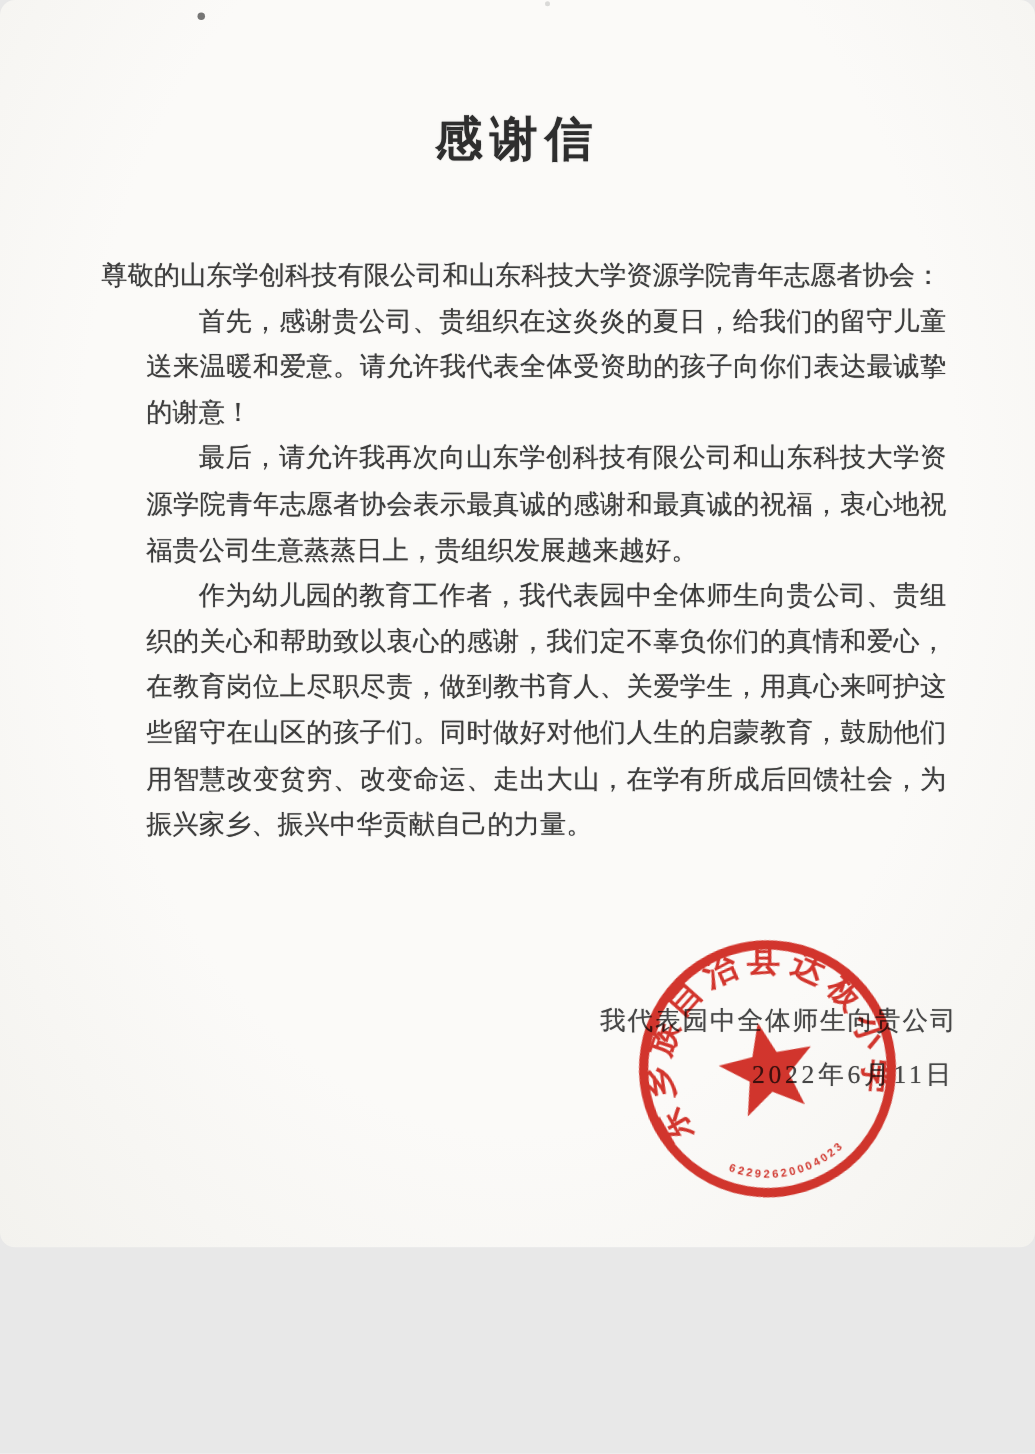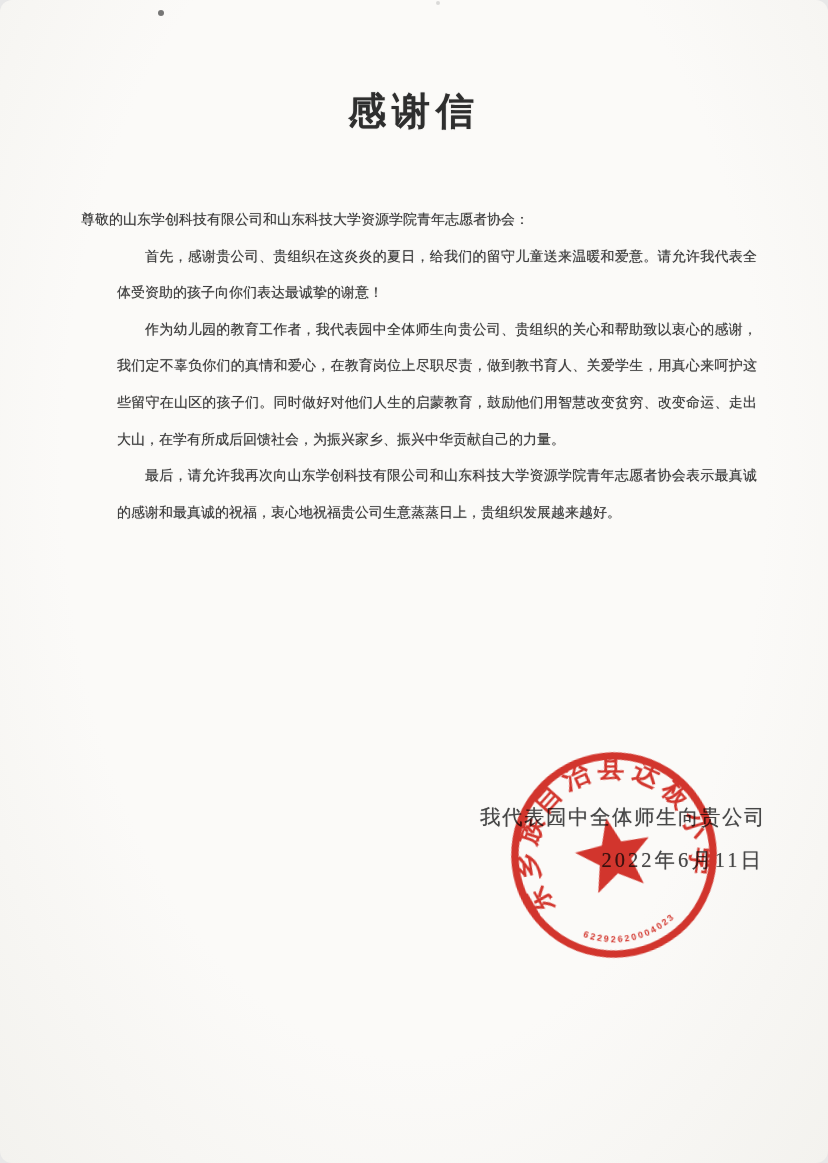--- a/index.html
+++ b/index.html
@@ -1,37 +1,37 @@
 <!DOCTYPE html>
 <html><head>
 <meta charset="utf-8">
 <style>
   html,body { margin:0; padding:0; background:#e8e8e8; }
   .page {
     position:relative;
-    width:828px; height:1163px;
+    width:828px; height:998px;
     margin:0 auto;
     background:#f9f8f5;
     background-image: radial-gradient(ellipse at 50% 40%, #fbfaf8 60%, #f3f2ee 100%);
     overflow:hidden;
     font-family:"Liberation Serif","DejaVu Serif",serif;
     color:#3d3d3d;
     border-radius:12px;
   }
   .doc-title {
     position:absolute; top:86px; left:0; width:100%;
     text-align:center;
     font-family:"Liberation Sans","DejaVu Sans",sans-serif;
     font-size:38px; font-weight:700; letter-spacing:6px;
     color:#2e2e2e;
     text-shadow:0 0 1px rgba(46,46,46,.55);
   }
   .letter-body {
     position:absolute; top:202px; left:81px; width:676px;
-    font-size:14px; line-height:36.6px;
+    font-size:21px; line-height:36.6px;
     text-align:justify;
     color:#3d3d3d;
     text-shadow:0 0 .8px rgba(61,61,61,.6);
   }
   .letter-body p { margin:0; }
   .letter-body p.para { text-indent:2em;margin-left:36px; }
   .sign-block {
     position:absolute; top:796px; right:62px;
     text-align:right;
     font-size:20.5px; line-height:43px;
@@ -67,22 +67,22 @@
 
   <div class="speck s1"></div>
   <div class="speck s2"></div>
   <div class="speck s3"></div>
 
   <div class="doc-title">感谢信</div>
 
   <div class="letter-body">
     <p class="salutation">尊敬的山东学创科技有限公司和山东科技大学资源学院青年志愿者协会：</p>
     <p class="para">首先，感谢贵公司、贵组织在这炎炎的夏日，给我们的留守儿童送来温暖和爱意。请允许我代表全体受资助的孩子向你们表达最诚挚的谢意！</p>
+    <p class="para">最后，请允许我再次向山东学创科技有限公司和山东科技大学资源学院青年志愿者协会表示最真诚的感谢和最真诚的祝福，衷心地祝福贵公司生意蒸蒸日上，贵组织发展越来越好。</p>
     <p class="para">作为幼儿园的教育工作者，我代表园中全体师生向贵公司、贵组织的关心和帮助致以衷心的感谢，我们定不辜负你们的真情和爱心，在教育岗位上尽职尽责，做到教书育人、关爱学生，用真心来呵护这些留守在山区的孩子们。同时做好对他们人生的启蒙教育，鼓励他们用智慧改变贫穷、改变命运、走出大山，在学有所成后回馈社会，为振兴家乡、振兴中华贡献自己的力量。</p>
-    <p class="para">最后，请允许我再次向山东学创科技有限公司和山东科技大学资源学院青年志愿者协会表示最真诚的感谢和最真诚的祝福，衷心地祝福贵公司生意蒸蒸日上，贵组织发展越来越好。</p>
   </div>
 
   <div class="sign-block">
     <div class="sig-line">我代表园中全体师生向贵公司</div>
     <div class="date-line">2022年6月11日</div>
   </div>
 
   <div class="stamp">
     <svg viewBox="0 0 224 224" xmlns="http://www.w3.org/2000/svg">
       <defs>

